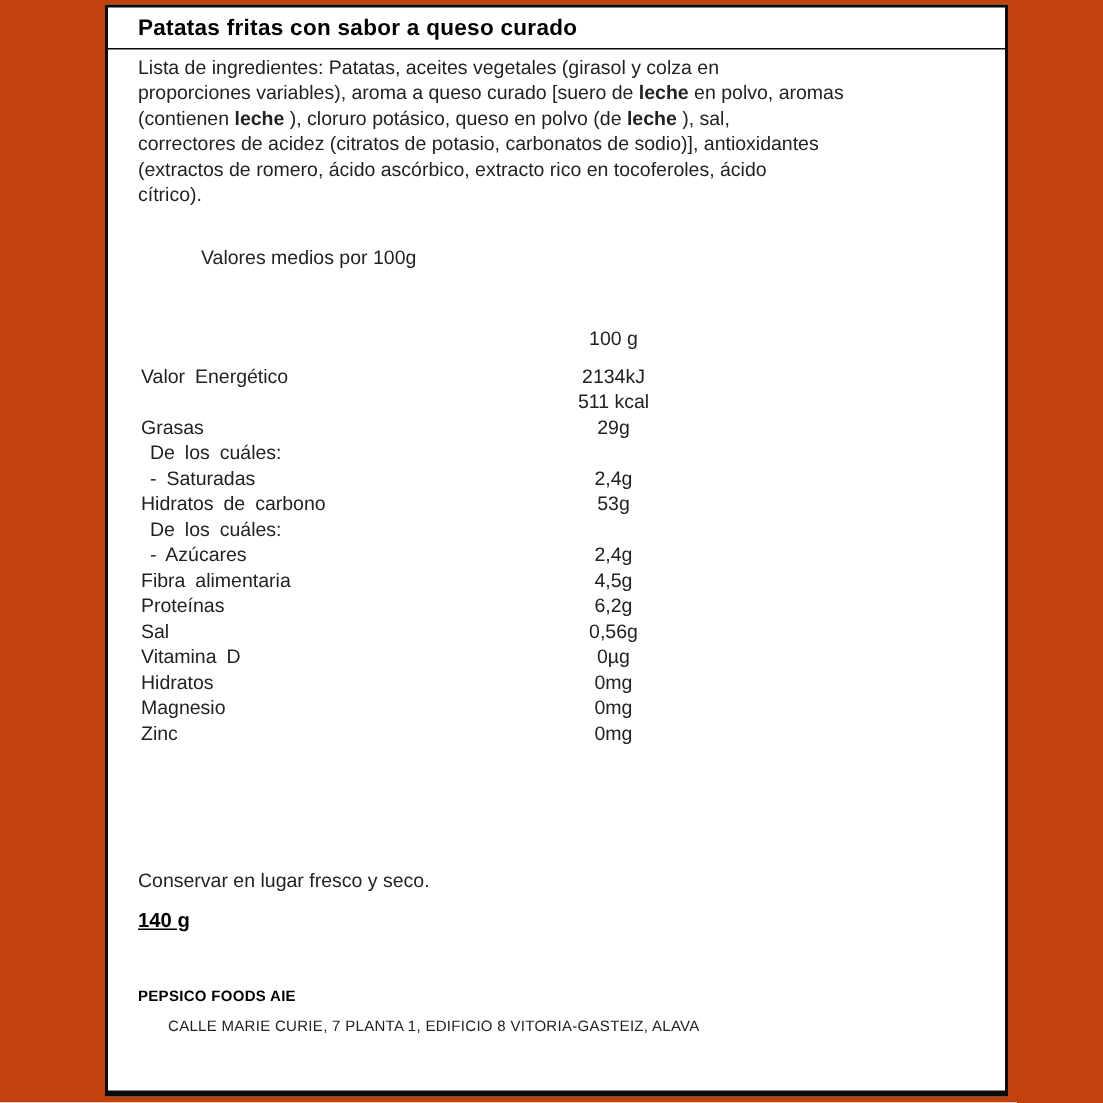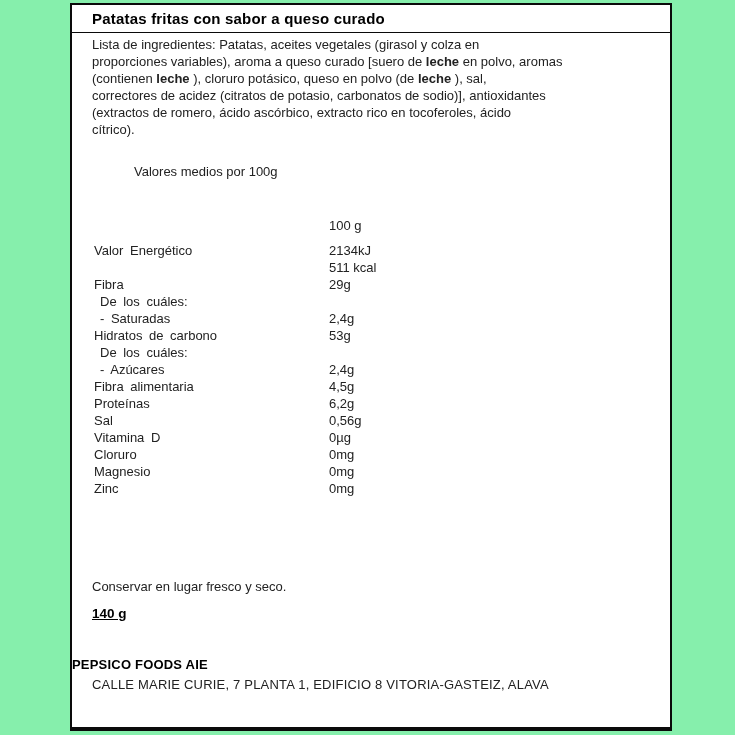--- a/index.html
+++ b/index.html
@@ -6,21 +6,21 @@
     margin: 0;
     padding: 0;
     background: #ffffff;
     font-family: "Liberation Sans", sans-serif;
     color: #1c1c1c;
   }
   .canvas {
     position: relative;
     width: 735px;
     height: 735px;
-    background: #86efac;
+    background: #c2410c;
     overflow: hidden;
   }
   .label-box {
     position: absolute;
     left: 70px;
     top: 3px;
     width: 602px;
     height: 728px;
     box-sizing: border-box;
     border: 2px solid #0a0a0a;
@@ -64,41 +64,43 @@
   .nlabel {
     width: 235px;
     padding-left: 22px;
     word-spacing: 3px;
     white-space: nowrap;
     color: #222222;
   }
   .nrow.indent .nlabel { padding-left: 28px; width: 229px; }
   .nvalue {
     width: 160px;
+    text-align: center;
     color: #222222;
   }
   .storage {
     margin-top: 81px;
     padding-left: 20px;
     font-size: 13px;
     line-height: 17px;
     color: #222222;
   }
   .net-weight {
     margin-top: 10px;
     padding-left: 20px;
     font-size: 13.5px;
     font-weight: bold;
     color: #000000;
     line-height: 17px;
     text-decoration: underline;
   }
   .manufacturer {
     margin-top: 33px;
-    font-size: 13px;
+    padding-left: 20px;
+    font-size: 10px;
     line-height: 20px;
   }
   .manufacturer-name {
     font-weight: bold;
     color: #000000;
     letter-spacing: 0.2px;
   }
   .manufacturer-address {
     color: #222222;
     letter-spacing: 0.2px;
@@ -125,21 +127,21 @@
       <div>
           <div class="nrow">
             <span class="nlabel">Valor Energético</span>
             <span class="nvalue">2134kJ</span>
           </div>
           <div class="nrow">
             <span class="nlabel"></span>
             <span class="nvalue">511 kcal</span>
           </div>
           <div class="nrow">
-            <span class="nlabel">Fibra</span>
+            <span class="nlabel">Grasas</span>
             <span class="nvalue">29g</span>
           </div>
           <div class="nrow indent">
             <span class="nlabel">De los cuáles:</span>
             <span class="nvalue"></span>
           </div>
           <div class="nrow indent">
             <span class="nlabel">- Saturadas</span>
             <span class="nvalue">2,4g</span>
           </div>
@@ -165,21 +167,21 @@
           </div>
           <div class="nrow">
             <span class="nlabel">Sal</span>
             <span class="nvalue">0,56g</span>
           </div>
           <div class="nrow">
             <span class="nlabel">Vitamina D</span>
             <span class="nvalue">0µg</span>
           </div>
           <div class="nrow">
-            <span class="nlabel">Cloruro</span>
+            <span class="nlabel">Hidratos</span>
             <span class="nvalue">0mg</span>
           </div>
           <div class="nrow">
             <span class="nlabel">Magnesio</span>
             <span class="nvalue">0mg</span>
           </div>
           <div class="nrow">
             <span class="nlabel">Zinc</span>
             <span class="nvalue">0mg</span>
           </div>

